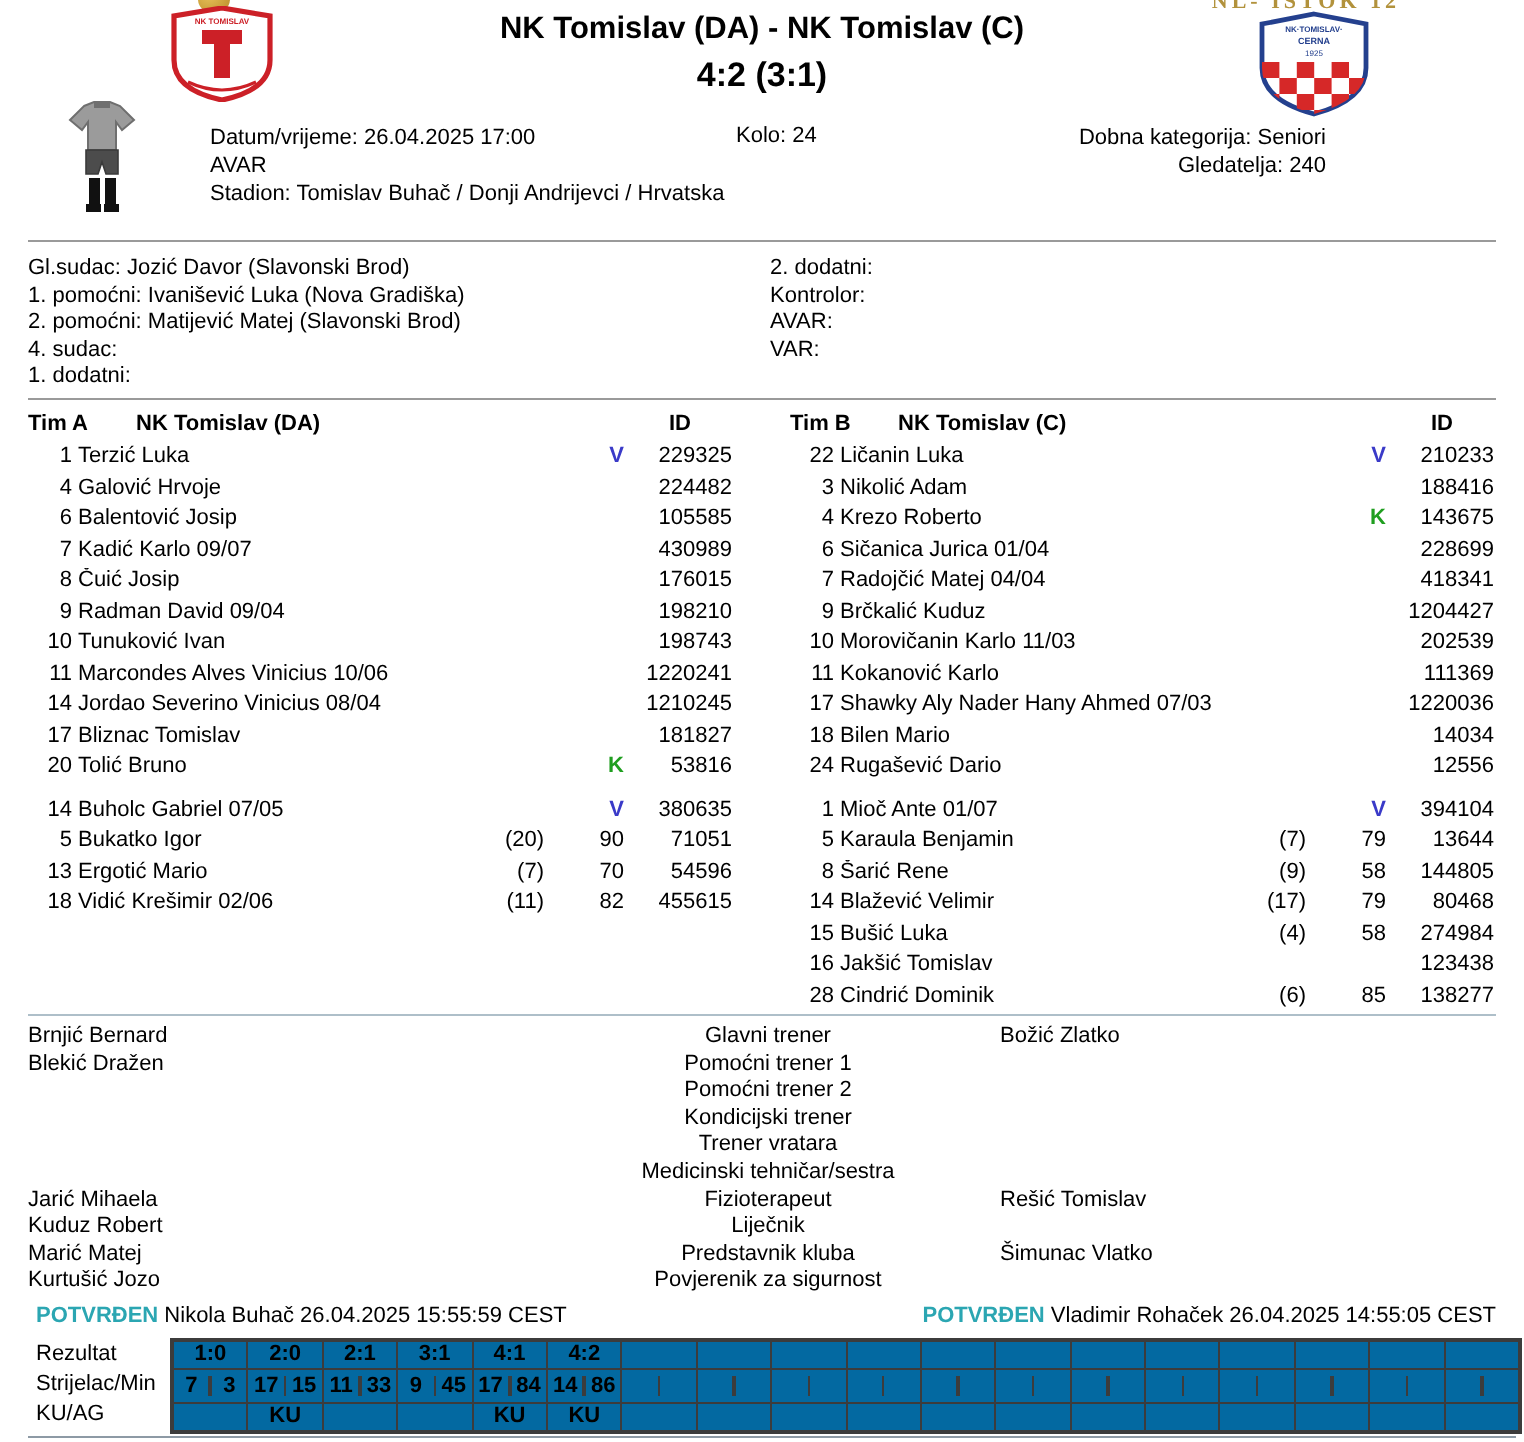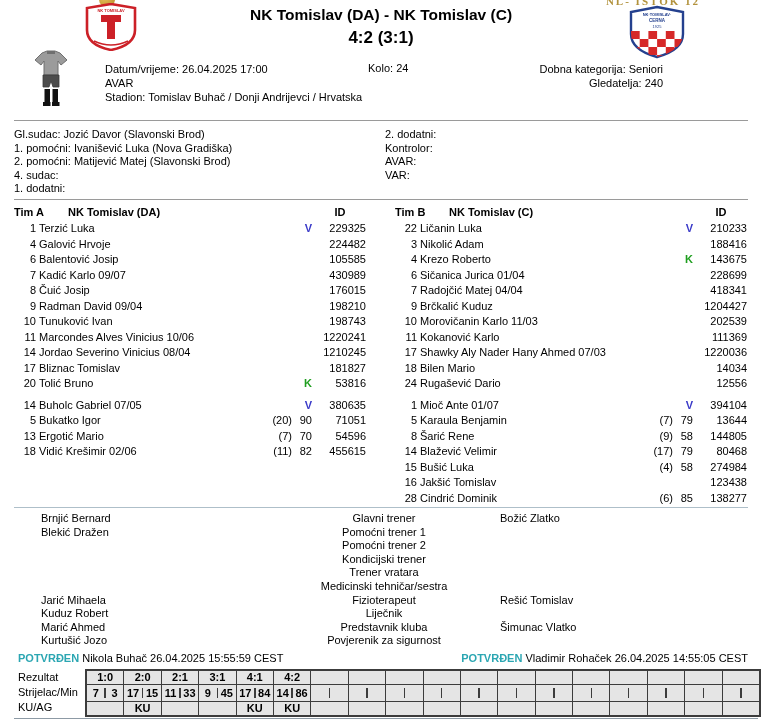--- a/index.html
+++ b/index.html
@@ -39,38 +39,38 @@
   .th-tim{width:54px;}
   .th-name{flex:1;}
   .th-id{width:52px;text-align:center;}
   .prow{display:flex;height:15.5px;align-items:baseline;}
   .pnum{width:22px;text-align:right;}
   .pname{flex:1;padding-left:3px;white-space:nowrap;overflow:hidden;}
   .pparen{width:34px;text-align:right;}
   .pvk{width:20px;text-align:right;padding-right:2px;font-weight:bold;}
   .pvk.v{color:#3a3ac8;}
   .pvk.k{color:#1f9e1f;}
-  .pvk.m{font-weight:normal;}
+  .pvk.m{font-weight:normal;padding-left:20px;}
   .pid{width:52px;text-align:right;}
   .starters{margin-top:0;}
   .subs{margin-top:6px;}
   
   .staff{position:absolute;top:512px;left:14px;right:14px;}
   .staff-row{position:relative;height:13.6px;}
-  .staff-left{position:absolute;left:0;margin-left:27px;}
+  .staff-left{position:absolute;left:0;}
   .staff-role{position:absolute;left:0;width:740px;text-align:center;}
   .staff-right{position:absolute;left:486px;}
   
   .confirm{position:absolute;top:652px;left:14px;right:14px;height:14px;}
   .conf-left{position:absolute;left:4px;text-align:center;}
   .conf-right{position:absolute;right:0;text-align:left;}
   .conf-label{color:#2ba6b2;font-weight:bold;}
   
   .rlabels{position:absolute;left:18px;top:670px;line-height:15px;}
-  .rgrid{position:absolute;left:85px;top:669px;width:672px;display:flex;border:2px solid #3c3c3c;background:#e5e5e5;}
+  .rgrid{position:absolute;left:85px;top:669px;width:672px;display:flex;border:2px solid #3c3c3c;background:#0369a1;}
   .rcol{flex:1;display:flex;flex-direction:column;border-right:1.5px solid #3c3c3c;min-width:0;}
   .rcol:last-child{border-right:none;}
   .rc-score{height:13px;border-bottom:1.5px solid #3c3c3c;text-align:center;font-weight:bold;line-height:13px;}
   .rc-split{height:16px;border-bottom:1.5px solid #3c3c3c;display:flex;align-items:stretch;}
   .rc-split span{flex:1;text-align:center;font-weight:bold;line-height:16px;overflow:hidden;}
   .rc-split i{width:1.5px;background:#3c3c3c;margin:3px 0;}
   .rc-ku{height:13px;text-align:center;font-weight:bold;line-height:13px;}
 </style>
 </head>
 <body>
@@ -442,21 +442,21 @@
         <span class="staff-role">Fizioterapeut</span>
         <span class="staff-left">Jarić Mihaela</span>
         <span class="staff-right">Rešić Tomislav</span>
       </div>
       <div class="staff-row">
         <span class="staff-role">Liječnik</span>
         <span class="staff-left">Kuduz Robert</span>
       </div>
       <div class="staff-row">
         <span class="staff-role">Predstavnik kluba</span>
-        <span class="staff-left">Marić Ahmed</span>
+        <span class="staff-left">Marić Matej</span>
         <span class="staff-right">Šimunac Vlatko</span>
       </div>
       <div class="staff-row">
         <span class="staff-role">Povjerenik za sigurnost</span>
         <span class="staff-left">Kurtušić Jozo</span>
       </div>
     </div>
 
   <div class="confirm">
     <div class="conf-left"><span class="conf-label">POTVRĐEN</span><span> Nikola Buhač 26.04.2025 15:55:59 CEST</span></div>

